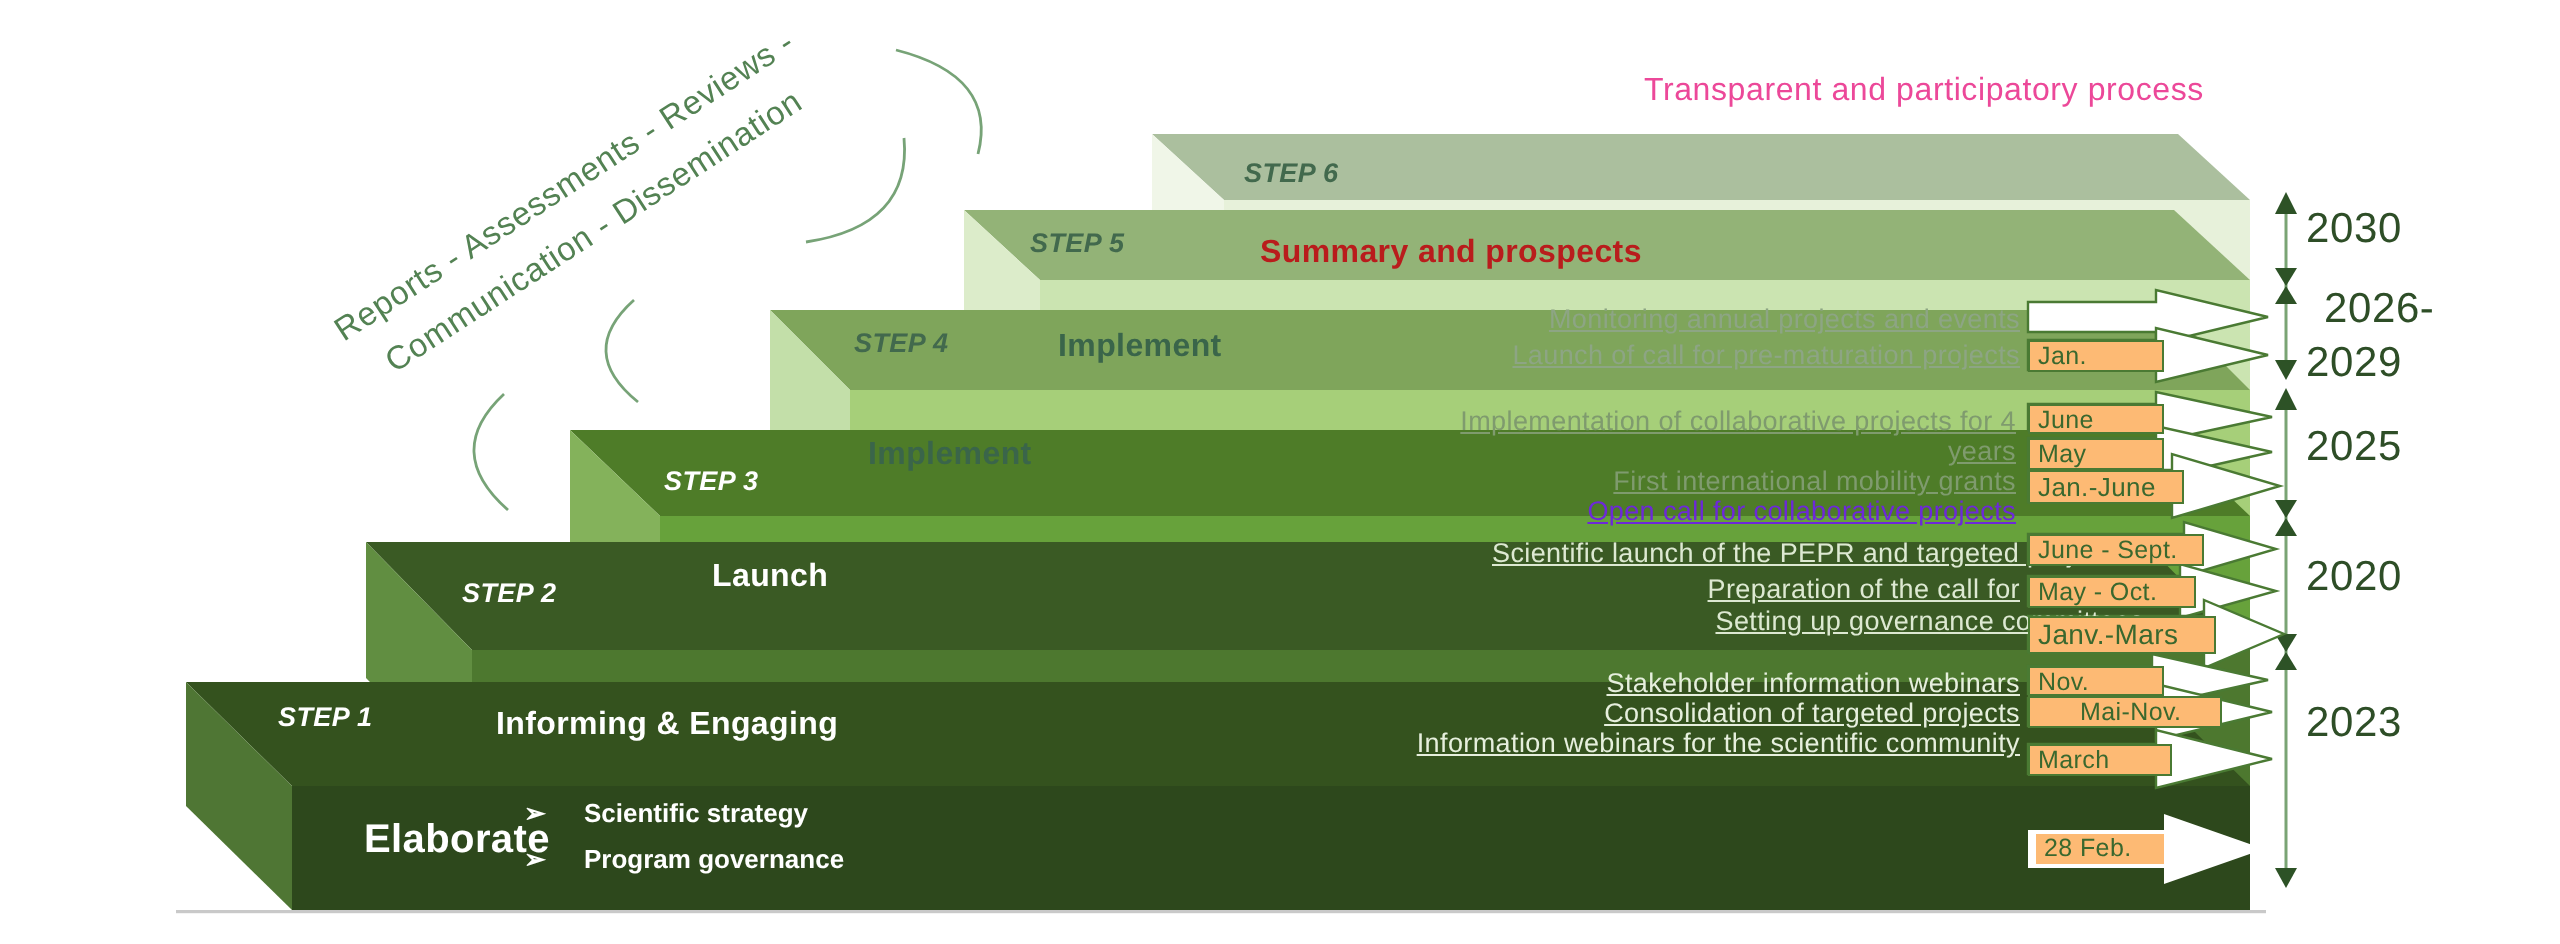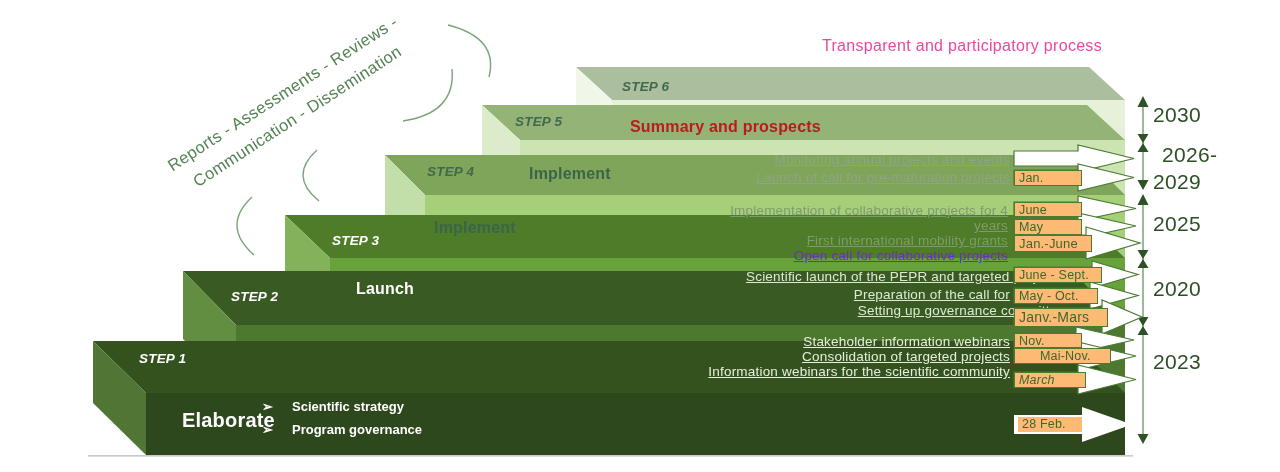--- a/index.html
+++ b/index.html
@@ -116,20 +116,21 @@
   </div>
 
   <div class="txt step-label" style="left:139px;top:351px;color:#ffffff;">STEP 1</div>
   <div class="txt step-label" style="left:231px;top:289px;color:#ffffff;text-align:center;">STEP 2</div>
   <div class="txt step-label" style="left:332px;top:233px;color:#ffffff;">STEP 3</div>
   <div class="txt step-label" style="left:427px;top:164px;color:#42694d;">STEP 4</div>
   <div class="txt step-label" style="left:515px;top:114px;color:#42694d;">STEP 5</div>
   <div class="txt step-label" style="left:622px;top:79px;color:#42694d;">STEP 6</div>
 
   <div class="txt step-name" style="left:162px;top:409px;color:#ffffff;font-size:20px;margin-left:20px;">Elaborate</div>
+  <div class="txt step-name" style="left:248px;top:354px;color:#ffffff;">Informing &amp; Engaging</div>
   <div class="txt step-name" style="left:356px;top:280px;color:#ffffff;">Launch</div>
   <div class="txt step-name" style="left:434px;top:219px;color:#3a654a;">Implement</div>
   <div class="txt step-name" style="left:529px;top:165px;color:#3a654a;">Implement</div>
   <div class="txt step-name" style="left:630px;top:118px;color:#b91c1c;">Summary and prospects</div>
 
   <div class="bullet-row" style="left:262px;top:399px;">
     <span class="bullet-glyph">➢</span><span>Scientific strategy</span>
   </div>
   <div class="bullet-row" style="left:262px;top:422px;">
     <span class="bullet-glyph">➢</span><span>Program governance</span>
@@ -154,21 +155,21 @@
 
   <div class="datebox" style="left:1014px;top:170px;width:62px;height:14px;">Jan.</div>
   <div class="datebox" style="left:1014px;top:202px;width:62px;height:13px;">June</div>
   <div class="datebox" style="left:1014px;top:219px;width:62px;height:14px;">May</div>
   <div class="datebox" style="left:1014px;top:235px;width:72px;height:15px;font-size:13px;line-height:15px;">Jan.-June</div>
   <div class="datebox" style="left:1014px;top:267px;width:82px;height:14px;">June - Sept.</div>
   <div class="datebox" style="left:1014px;top:288px;width:78px;height:14px;">May - Oct.</div>
   <div class="datebox" style="left:1014px;top:308px;width:88px;height:17px;font-size:14px;line-height:17px;">Janv.-Mars</div>
   <div class="datebox" style="left:1014px;top:333px;width:62px;height:13px;">Nov.</div>
   <div class="datebox" style="left:1014px;top:348px;width:70px;height:14px;padding-left:25px;">Mai-Nov.</div>
-  <div class="datebox" style="left:1014px;top:372px;width:66px;height:14px;font-style:italic;">March</div>
+  <div class="datebox" style="left:1014px;top:372px;width:66px;height:14px;">March</div>
   <div class="datebox" style="left:1018px;top:417px;width:60px;height:15px;border:none;line-height:15px;">28 Feb.</div>
 
   <div class="txt year" style="left:1153px;top:103px;">2030</div>
   <div class="txt year" style="left:1162px;top:143px;">2026-</div>
   <div class="txt year" style="left:1153px;top:170px;">2029</div>
   <div class="txt year" style="left:1153px;top:212px;">2025</div>
   <div class="txt year" style="left:1153px;top:277px;">2020</div>
   <div class="txt year" style="left:1153px;top:350px;">2023</div>
 
 </div>

